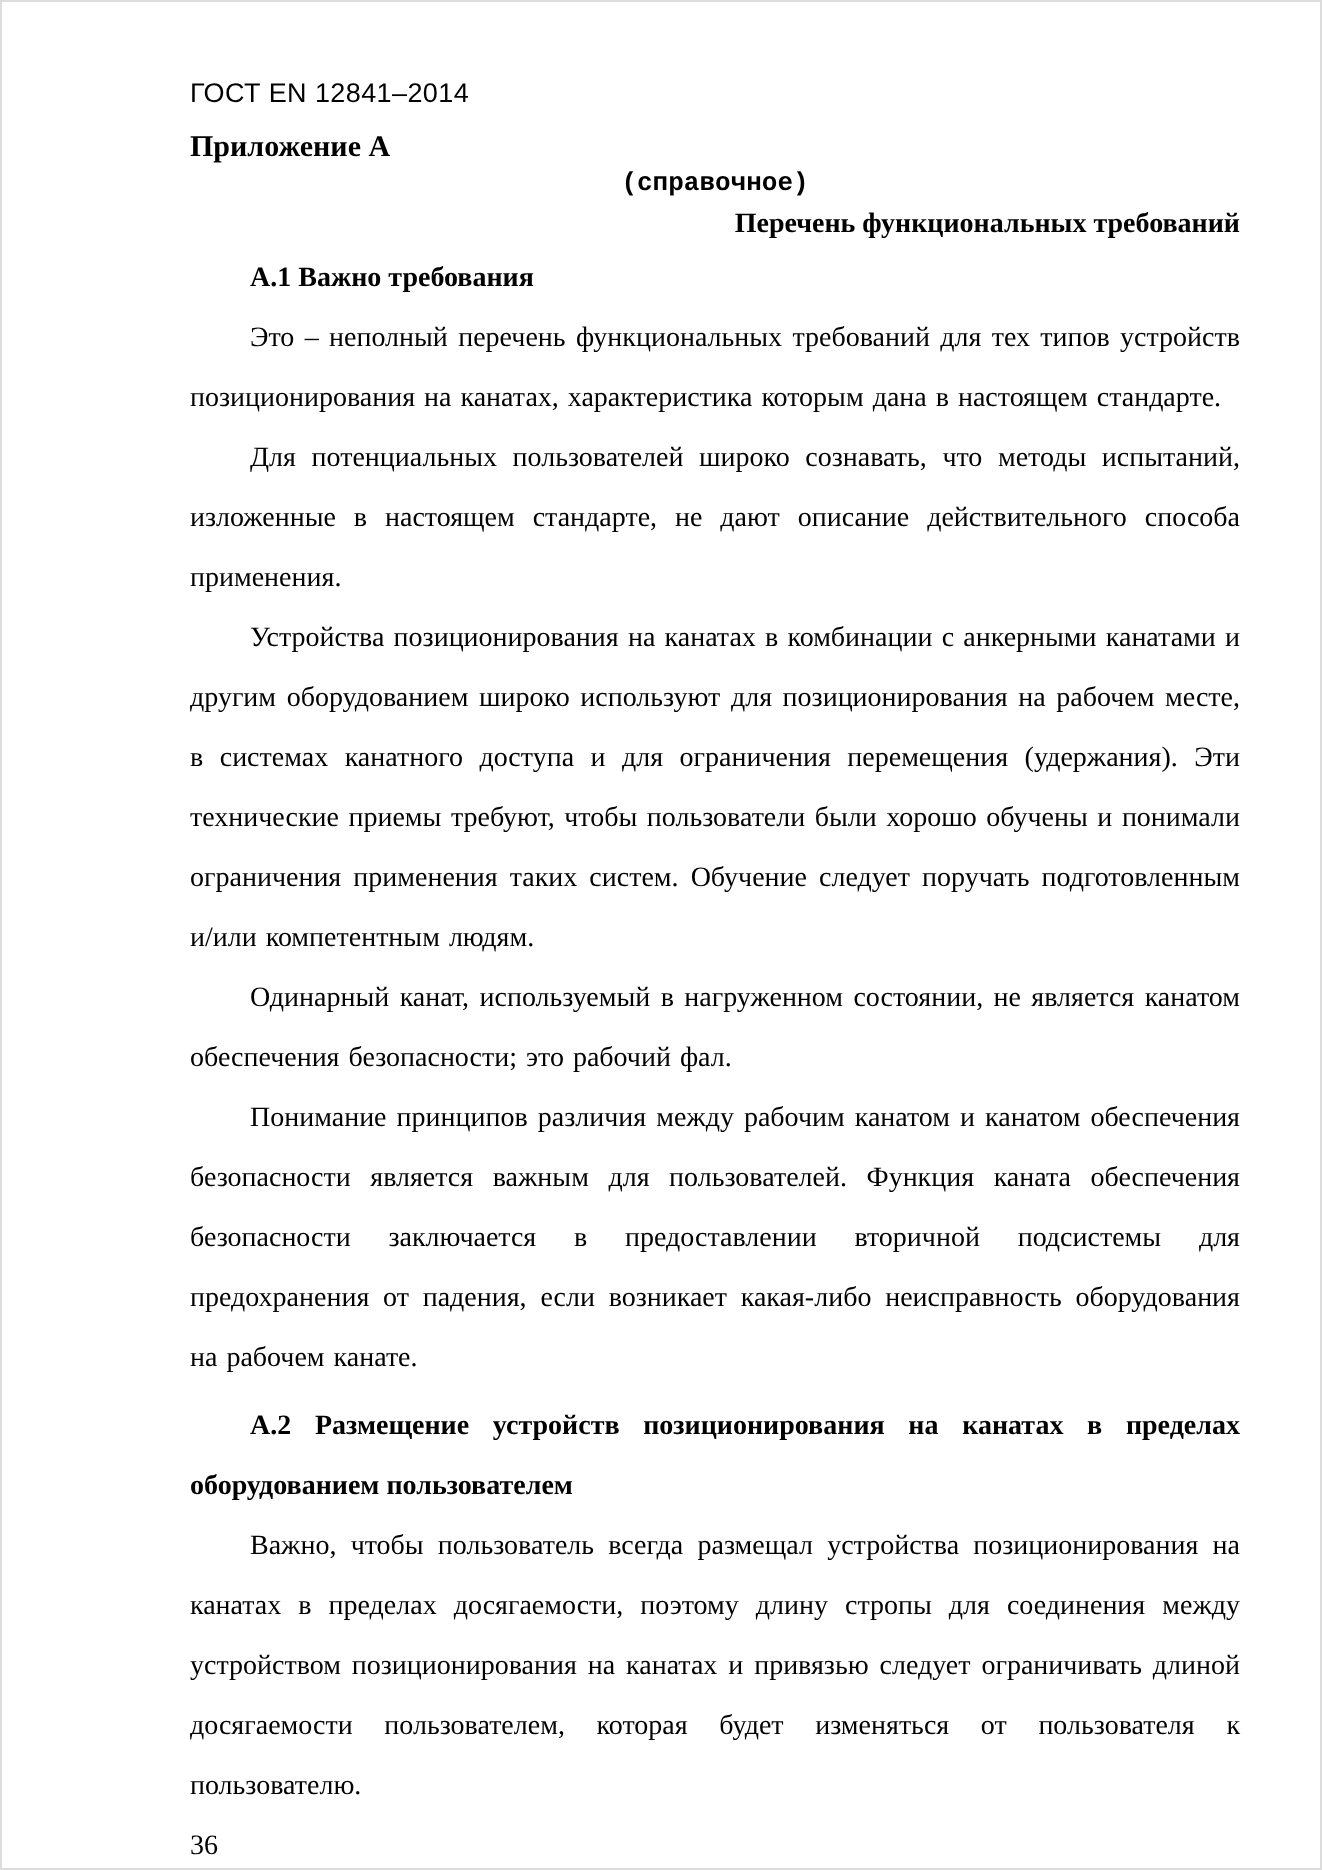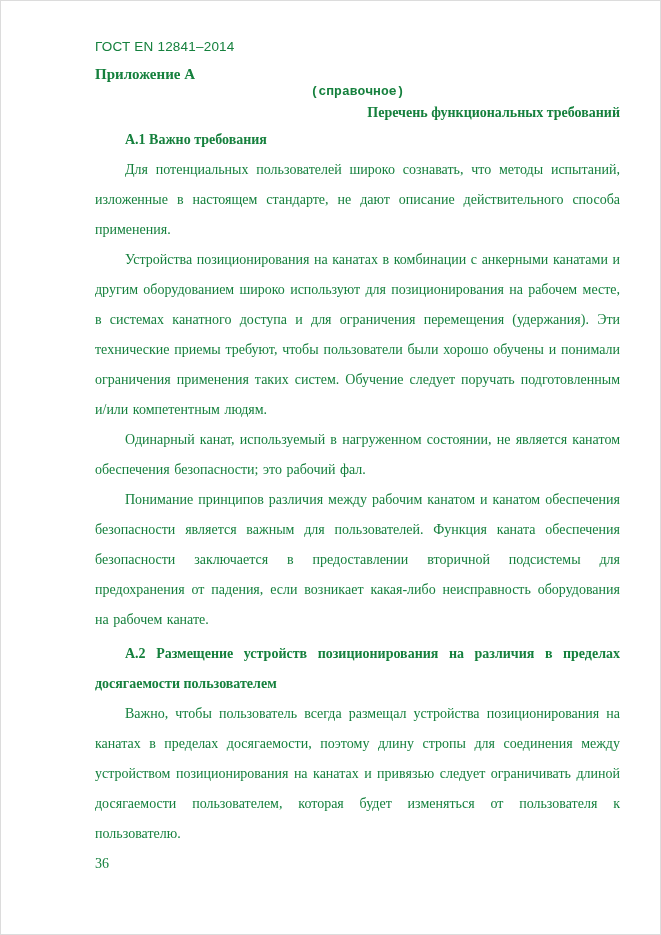--- a/index.html
+++ b/index.html
@@ -9,21 +9,21 @@
   }
   .page {
     position: relative;
     width: 659px;
     height: 933px;
     margin: 0 auto;
     background: #ffffff;
     border: 1px solid #dcdcdc;
     box-sizing: content-box;
     font-family: "Liberation Serif", "DejaVu Serif", serif;
-    color: #15803d;
+    color: #000000;
     overflow: hidden;
   }
   .content {
     position: absolute;
     top: 38px;
     left: 94px;
     right: 40px;
   }
   .doc-number {
     font-family: "Liberation Sans", "DejaVu Sans", sans-serif;
@@ -88,27 +88,28 @@
     <div class="doc-number">ГОСТ EN 12841–2014</div>
 
     <div class="appendix-title">Приложение А</div>
 
     <div class="appendix-subtitle">(справочное)</div>
 
     <div class="appendix-heading">Перечень функциональных требований</div>
 
     <div>
       <p class="section-heading">А.1 Важно требования</p>
+      <p class="body-par">Это – неполный перечень функциональных требований для тех типов устройств позиционирования на канатах, характеристика которым дана в настоящем стандарте.</p>
       <p class="body-par">Для потенциальных пользователей широко сознавать, что методы испытаний, изложенные в настоящем стандарте, не дают описание действительного способа применения.</p>
       <p class="body-par">Устройства позиционирования на канатах в комбинации с анкерными канатами и другим оборудованием широко используют для позиционирования на рабочем месте, в системах канатного доступа и для ограничения перемещения (удержания). Эти технические приемы требуют, чтобы пользователи были хорошо обучены и понимали ограничения применения таких систем. Обучение следует поручать подготовленным и/или компетентным людям.</p>
       <p class="body-par">Одинарный канат, используемый в нагруженном состоянии, не является канатом обеспечения безопасности; это рабочий фал.</p>
       <p class="body-par">Понимание принципов различия между рабочим канатом и канатом обеспечения безопасности является важным для пользователей. Функция каната обеспечения безопасности заключается в предоставлении вторичной подсистемы для предохранения от падения, если возникает какая-либо неисправность оборудования на рабочем канате.</p>
     </div>
 
     <div>
-      <p class="section-heading">А.2 Размещение устройств позиционирования на различия в пределах досягаемости пользователем</p>
+      <p class="section-heading">А.2 Размещение устройств позиционирования на канатах в пределах оборудованием пользователем</p>
       <p class="body-par">Важно, чтобы пользователь всегда размещал устройства позиционирования на канатах в пределах досягаемости, поэтому длину стропы для соединения между устройством позиционирования на канатах и привязью следует ограничивать длиной досягаемости пользователем, которая будет изменяться от пользователя к пользователю.</p>
     </div>
 
     <div class="page-number">36</div>
 
   </div>
 </div>
 
 </body></html>

